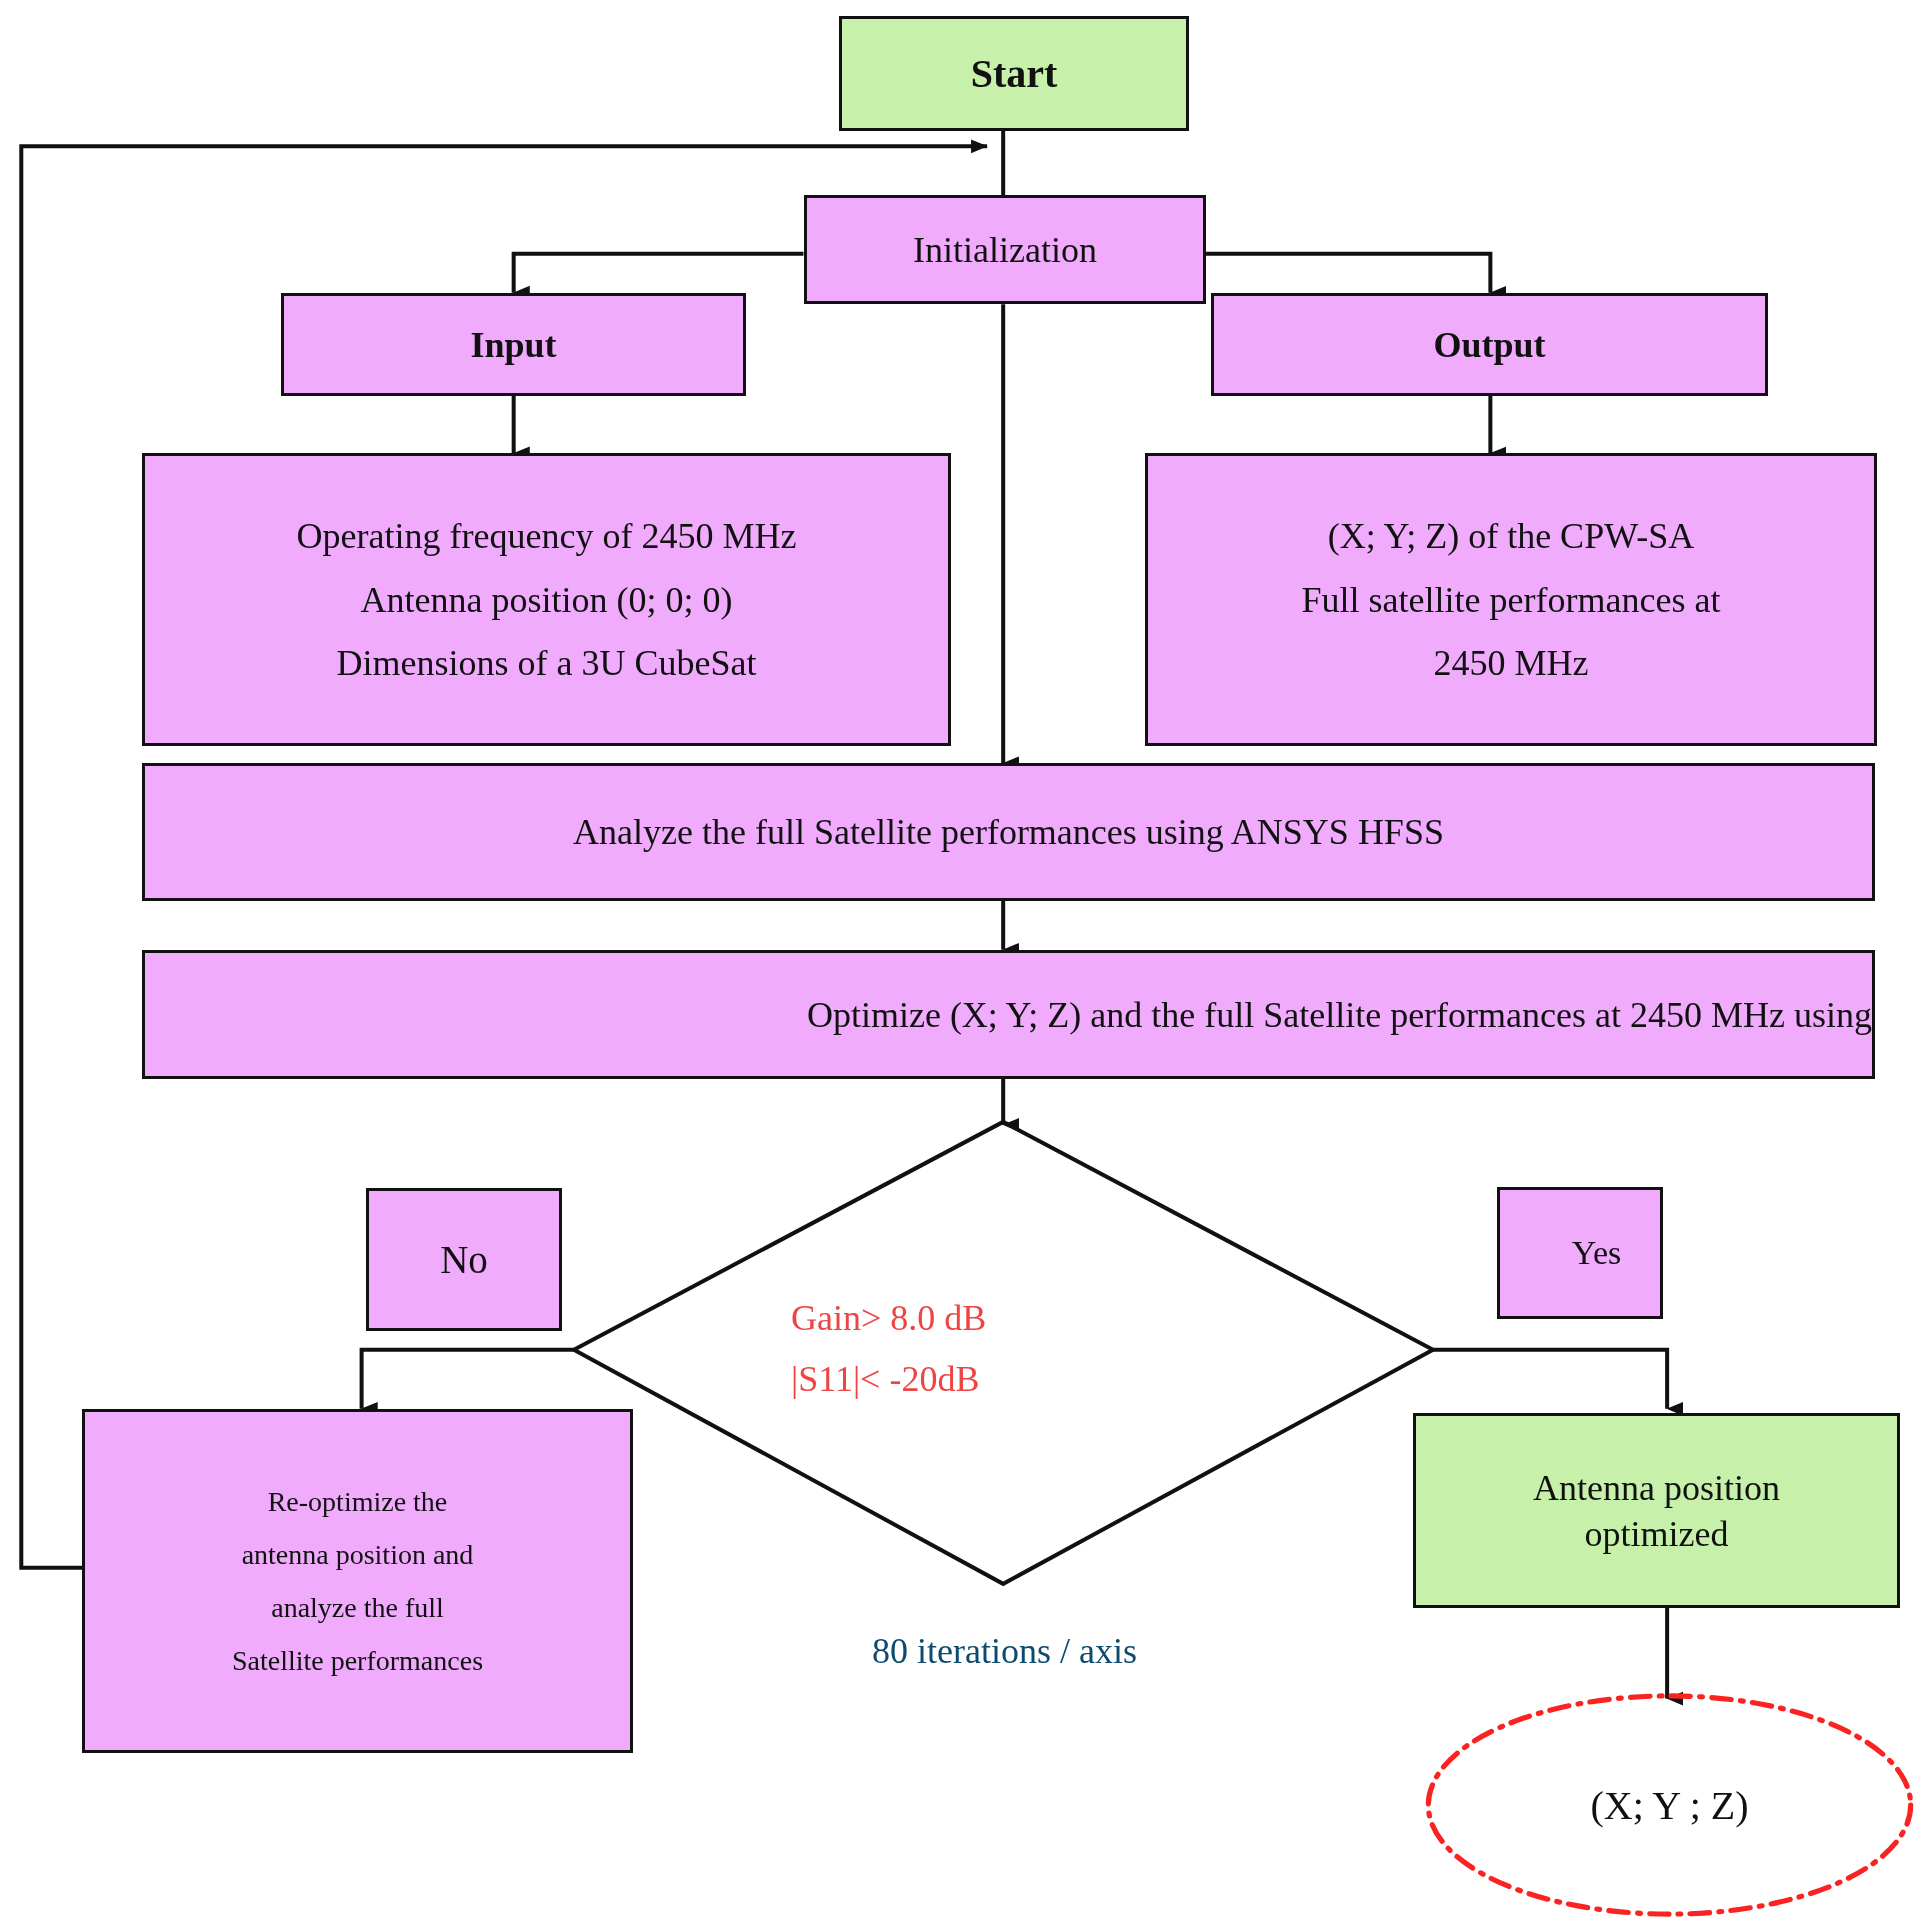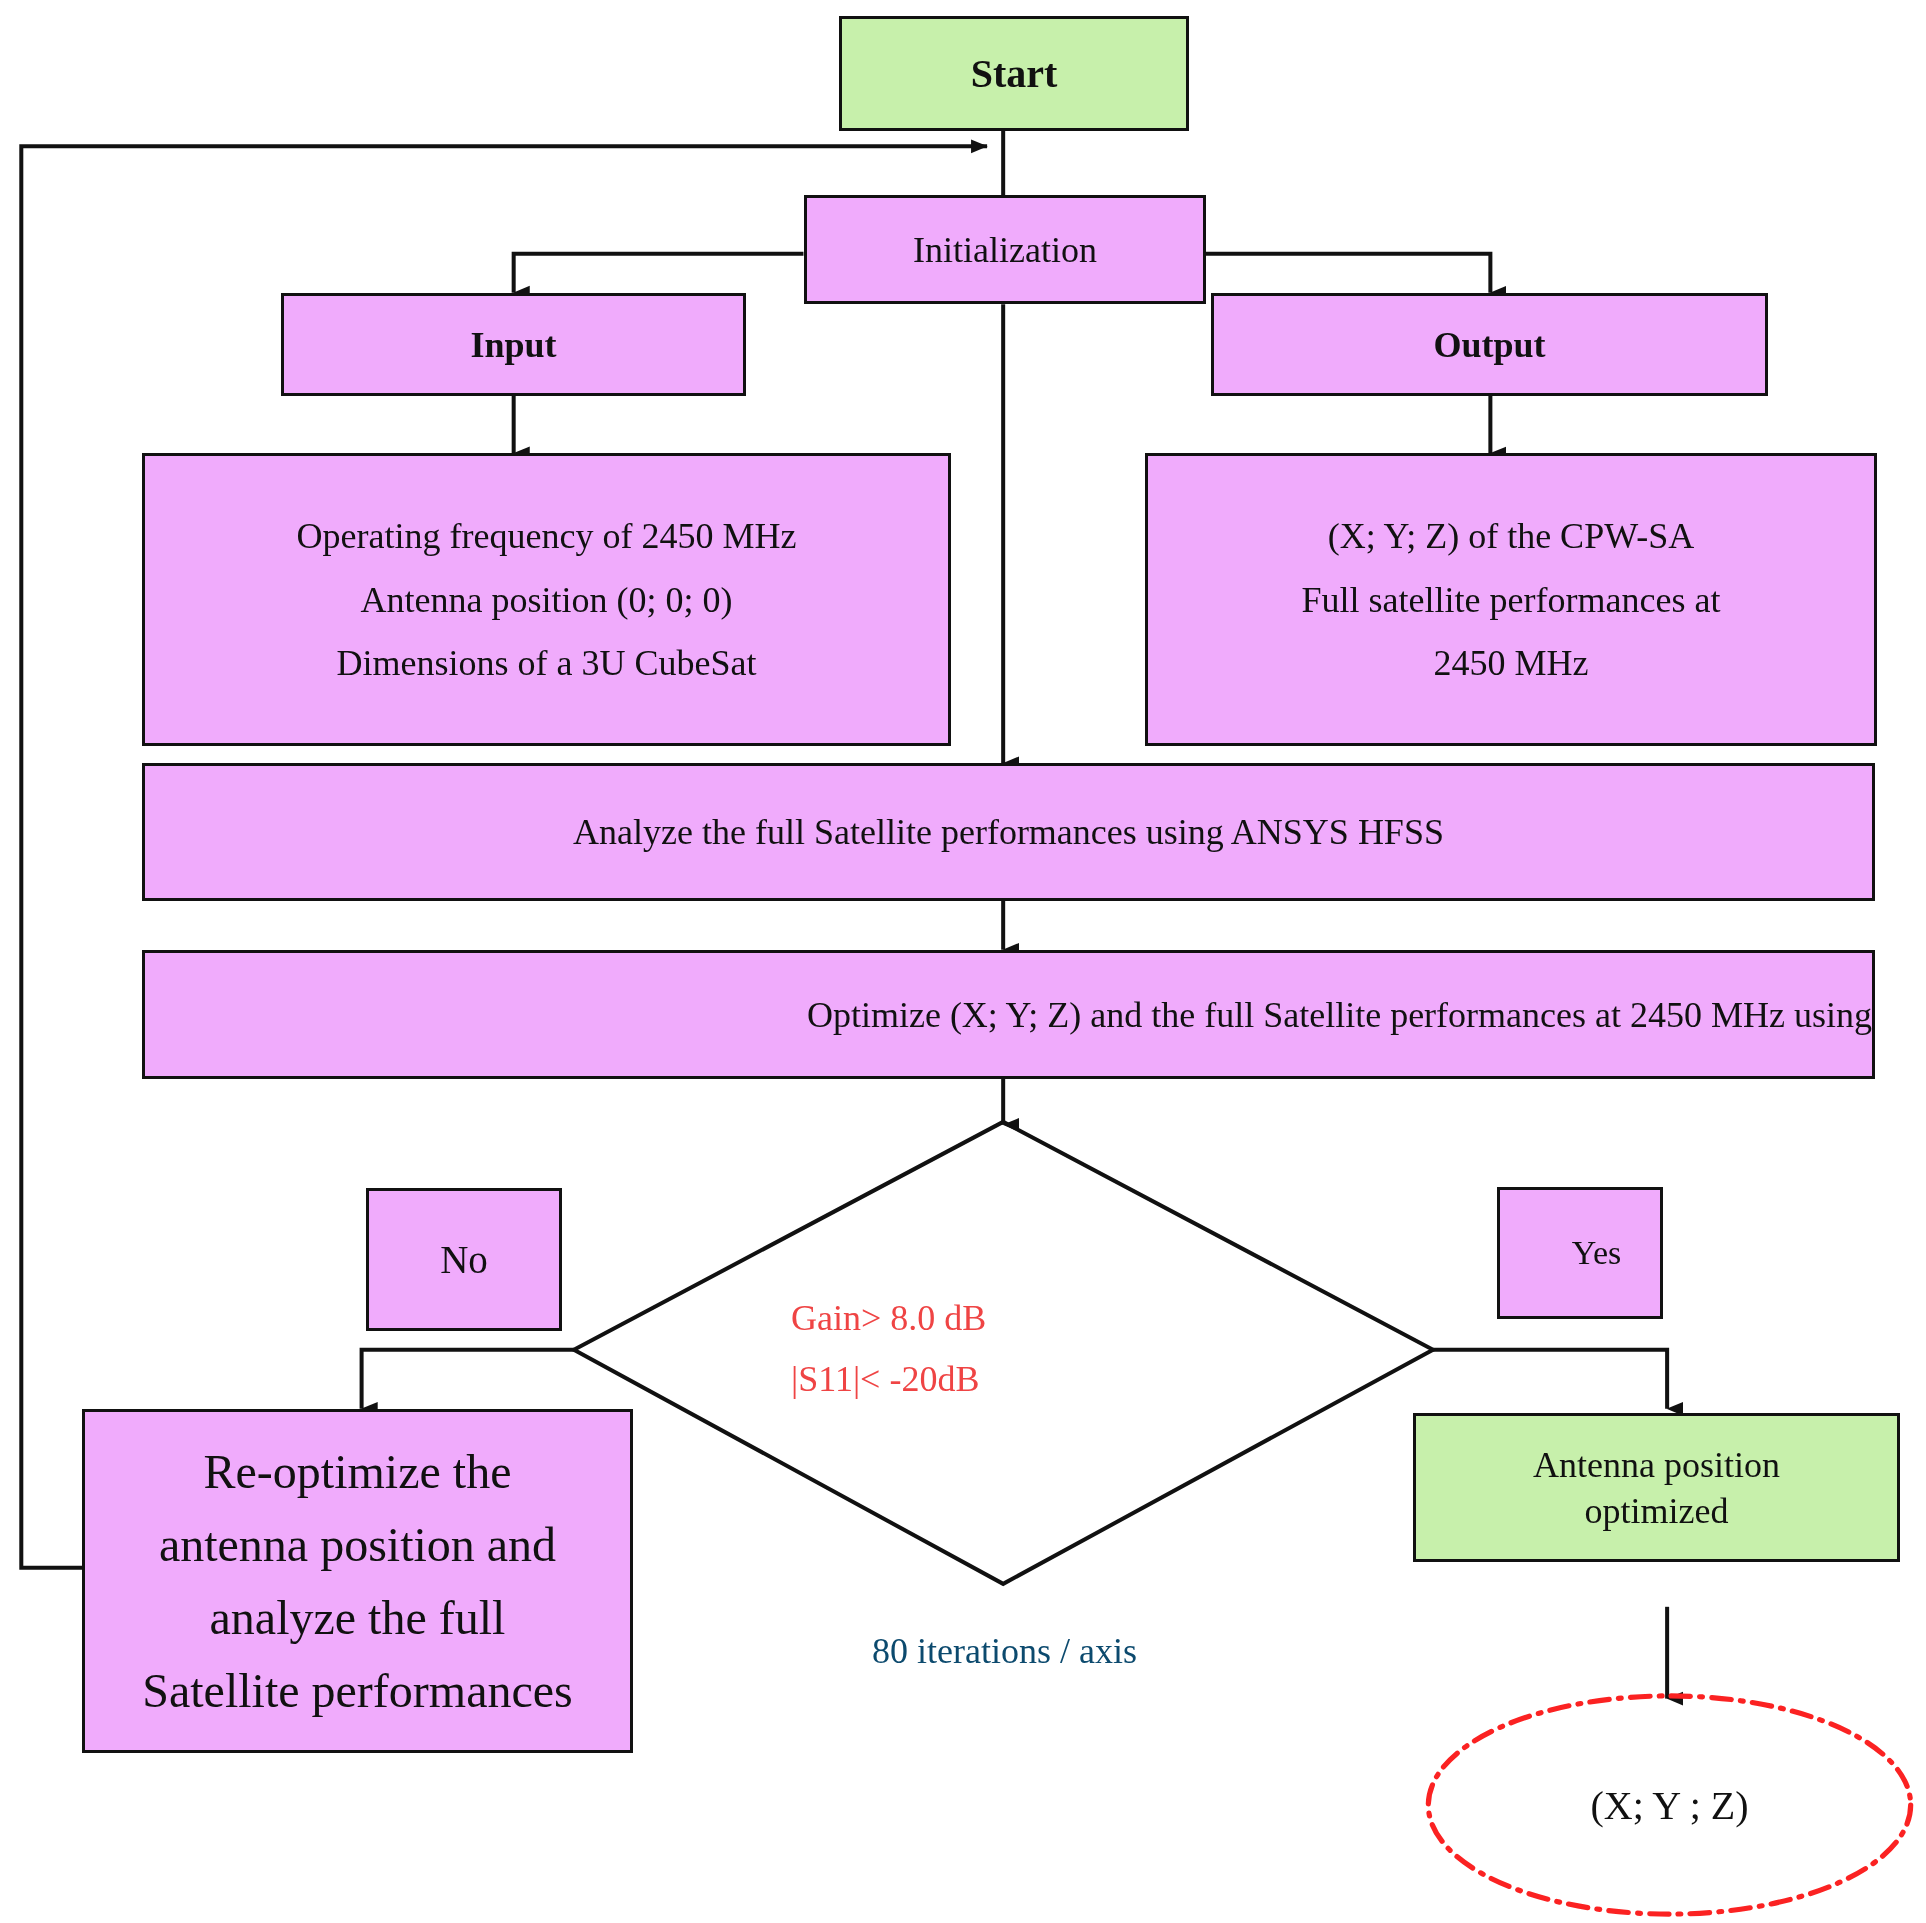--- a/index.html
+++ b/index.html
@@ -150,28 +150,28 @@
   </div>
 
   <div class="node" style="left:366px; top:1188px; width:196px; height:143px; font-size:39px;">
     <span class="line">No</span>
   </div>
 
   <div class="node" style="left:1497px; top:1187px; width:166px; height:132px; font-size:34px;padding-left:33px;">
     <span class="line">Yes</span>
   </div>
 
-  <div class="node" style="left:82px; top:1409px; width:551px; height:344px; font-size:48px; gap:25px;">
+  <div class="node" style="left:82px; top:1409px; width:551px; height:344px; font-size:28px; gap:25px;">
     <span class="line">Re-optimize the</span>
     <span class="line">antenna position and</span>
     <span class="line">analyze the full</span>
     <span class="line">Satellite performances</span>
   </div>
 
-  <div class="node green" style="left:1413px; top:1413px; width:487px; height:149px; font-size:36px; gap:10px;">
+  <div class="node green" style="left:1413px; top:1413px; width:487px; height:195px; font-size:36px; gap:10px;">
     <span class="line">Antenna position</span>
     <span class="line">optimized</span>
   </div>
 
   <div class="ellipse-wrap" style="left:1422px; top:1690px; width:495px; height:230px;">
     <svg width="495" height="230" viewBox="0 0 862 400" xmlns="http://www.w3.org/2000/svg">
       <ellipse cx="431" cy="200" rx="420" ry="190" fill="none" stroke="#fb2222" stroke-width="9" stroke-dasharray="34 16 5 16" stroke-linecap="round"></ellipse>
     </svg>
     <span class="ellipse-text" style="font-size:40px;">(X; Y ; Z)</span>
   </div>

